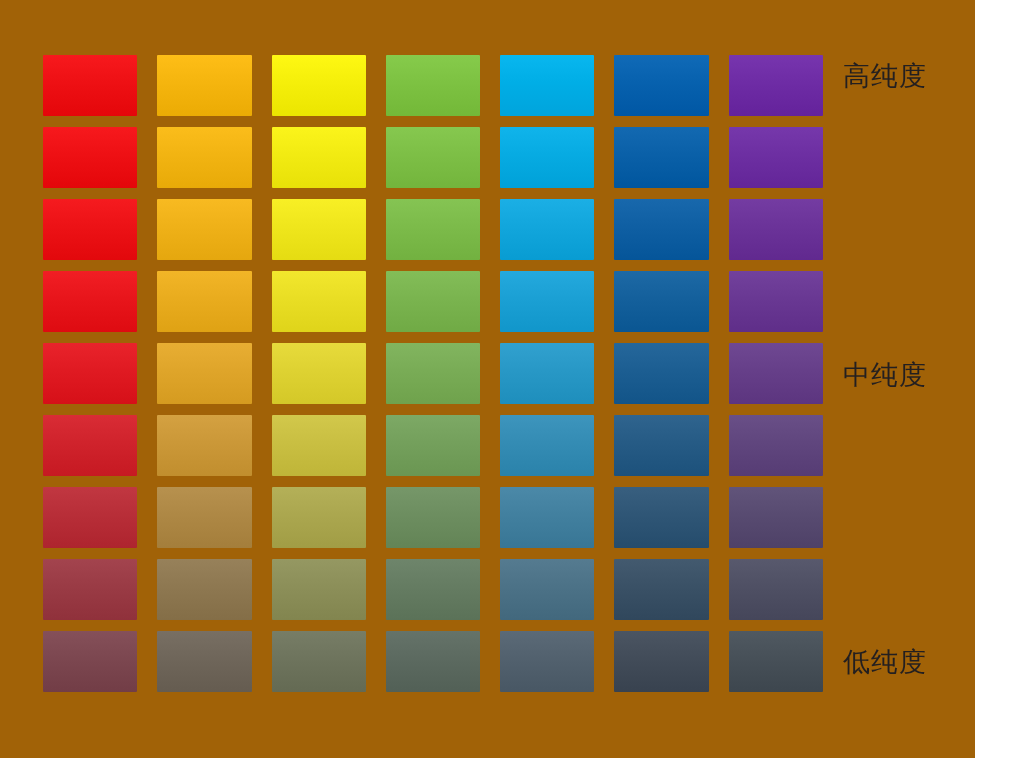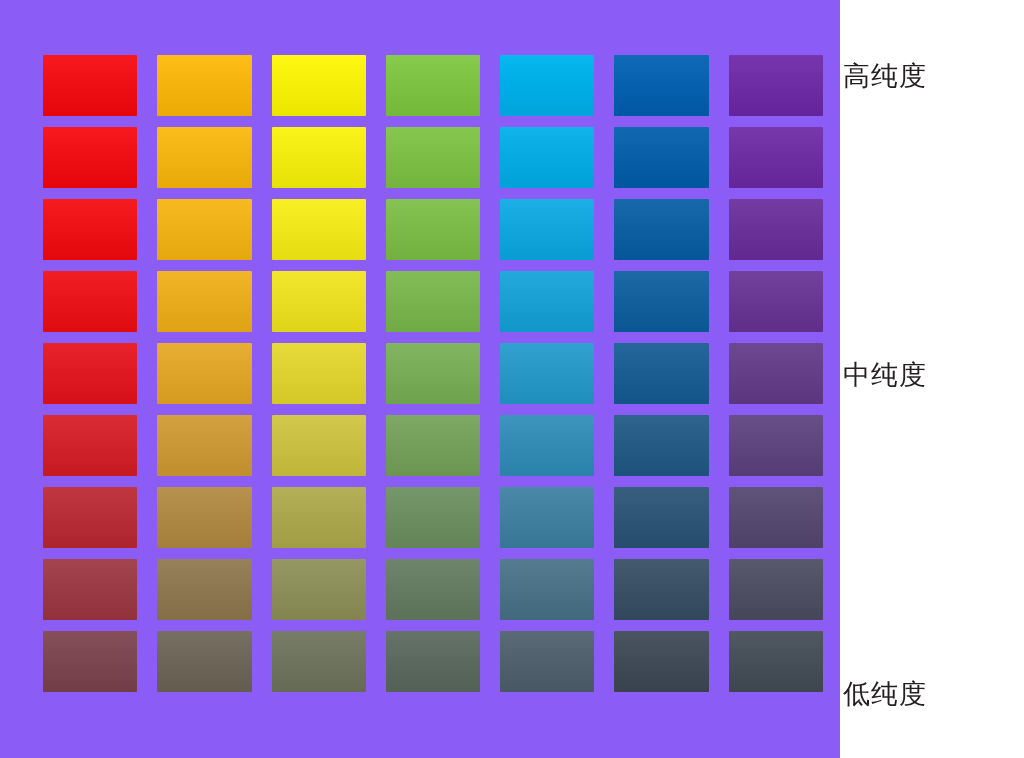--- a/index.html
+++ b/index.html
@@ -10,23 +10,23 @@
   body {
     width: 1024px;
     height: 758px;
     background: #ffffff;
     font-family: "DejaVu Sans", "Liberation Sans", sans-serif;
     overflow: hidden;
   }
 
   #chart-root {
     position: relative;
-    width: 840px;
+    width: 975px;
     height: 758px;
-    background: #8b5cf6;
+    background: #a16207;
   }
 
   
   #swatch-grid {
     position: absolute;
     left: 43px;
     top: 55px;
     width: 780px;
     height: 637px;
     display: grid;
@@ -48,21 +48,21 @@
     left: 843px;
     font-size: 27px;
     line-height: 1;
     color: #231f20;
     letter-spacing: 1px;
     white-space: nowrap;
     font-family: "DejaVu Sans", "Liberation Sans", sans-serif;
   }
   #label-high { top: 62px; }
   #label-mid  { top: 361px; }
-  #label-low  { top: 648px; margin-top: 32px; }
+  #label-low  { top: 648px; }
 </style>
 </head>
 <body>
 
 <div id="chart-root">
 
   <div id="swatch-grid">
       <div class="swatch" style="background: linear-gradient(rgb(247, 25, 29) 0%, rgb(238, 16, 20) 45%, rgb(228, 6, 10) 100%);"></div>
       <div class="swatch" style="background: linear-gradient(rgb(254, 190, 23) 0%, rgb(245, 181, 14) 45%, rgb(235, 171, 4) 100%);"></div>
       <div class="swatch" style="background: linear-gradient(rgb(254, 248, 19) 0%, rgb(245, 239, 10) 45%, rgb(235, 229, 0) 100%);"></div>

